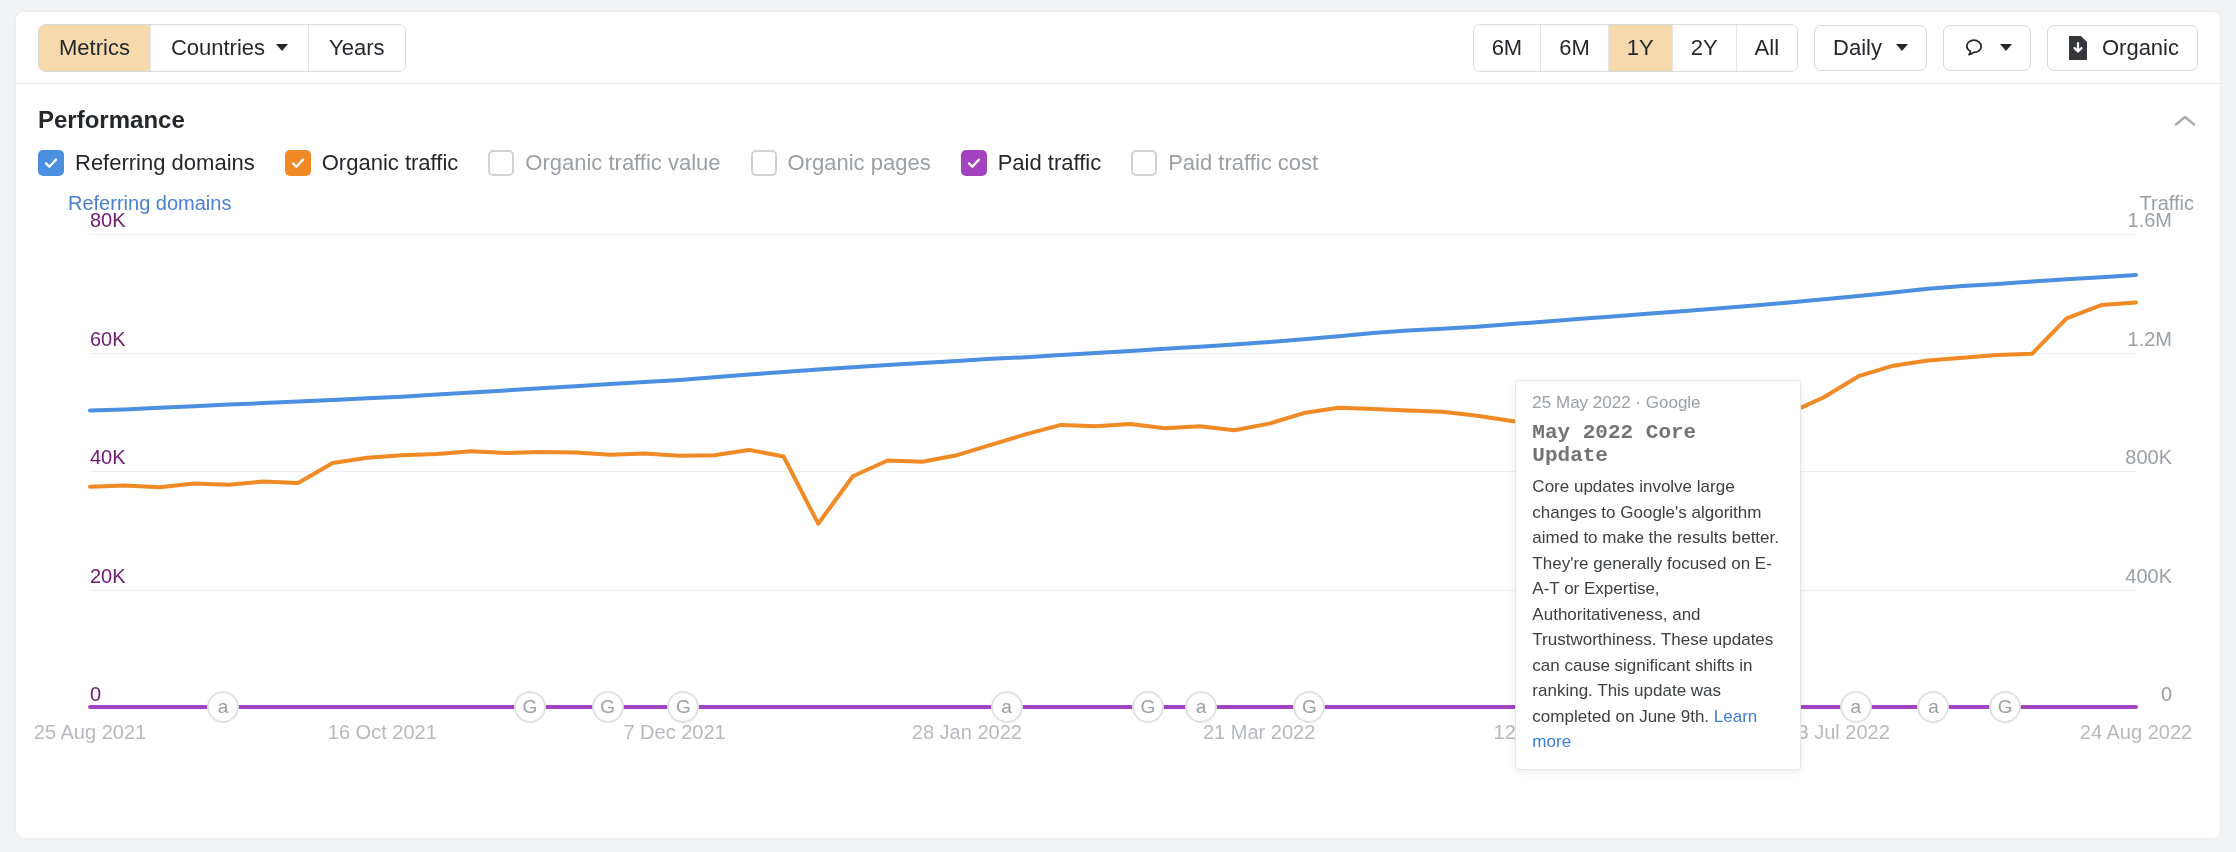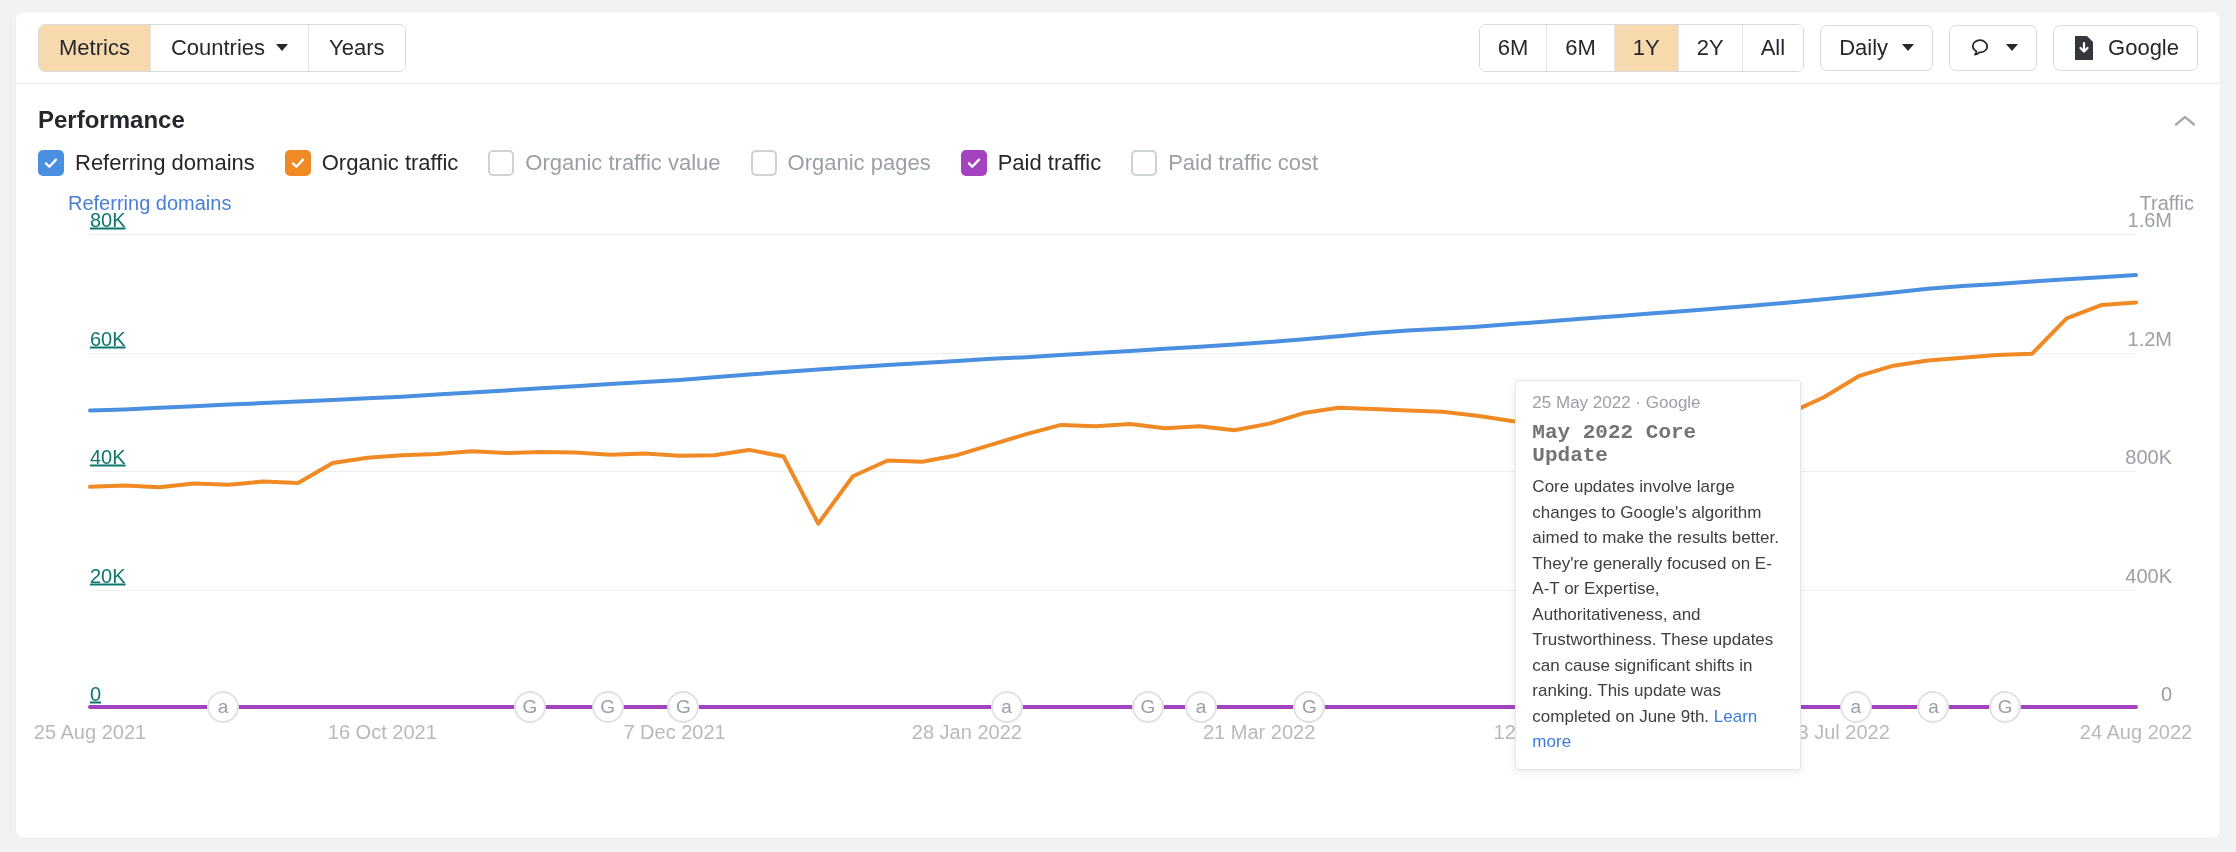--- a/index.html
+++ b/index.html
@@ -184,21 +184,21 @@
     right: 62px;
     height: 1px;
     background: #eceef0;
   }
   .ytick {
     position: absolute;
     font-size: 20px;
     transform: translateY(-50%);
     white-space: nowrap;
   }
-  .ytick.left { left: 52px; color: #0f766e; text-decoration: underline; }
+  .ytick.left { left: 52px; color: #701a75; }
   .ytick.right { right: 26px; color: #9aa0a6; text-align: right; }
 
   .xtick {
     position: absolute;
     font-size: 20px;
     color: #b6babe;
     transform: translateX(-50%);
     white-space: nowrap;
     bottom: 8px;
   }
@@ -299,21 +299,21 @@
           <i class="caret"></i>
         </button>
 
         <button class="plain-btn">
           <span class="export-icon">
             <svg width="24" height="26" viewBox="0 0 24 26">
               <path d="M3 1h12l6 6v18H3z" fill="#34383c"></path>
               <path d="M12 8v8M8.5 13l3.5 3.5L15.5 13" stroke="#fff" stroke-width="2.2" fill="none" stroke-linecap="round" stroke-linejoin="round"></path>
             </svg>
           </span>
-          <span>Google</span>
+          <span>Organic</span>
         </button>
       </div>
     </div>
 
     <div class="section-head">
       <div class="section-title">Performance</div>
       <div class="chevron-up">
         <svg width="26" height="16" viewBox="0 0 26 16">
           <path d="M4 11.5L13 4l9 7.5" stroke="#a8acb0" stroke-width="2.4" fill="none" stroke-linecap="round" stroke-linejoin="round"></path>
         </svg>

